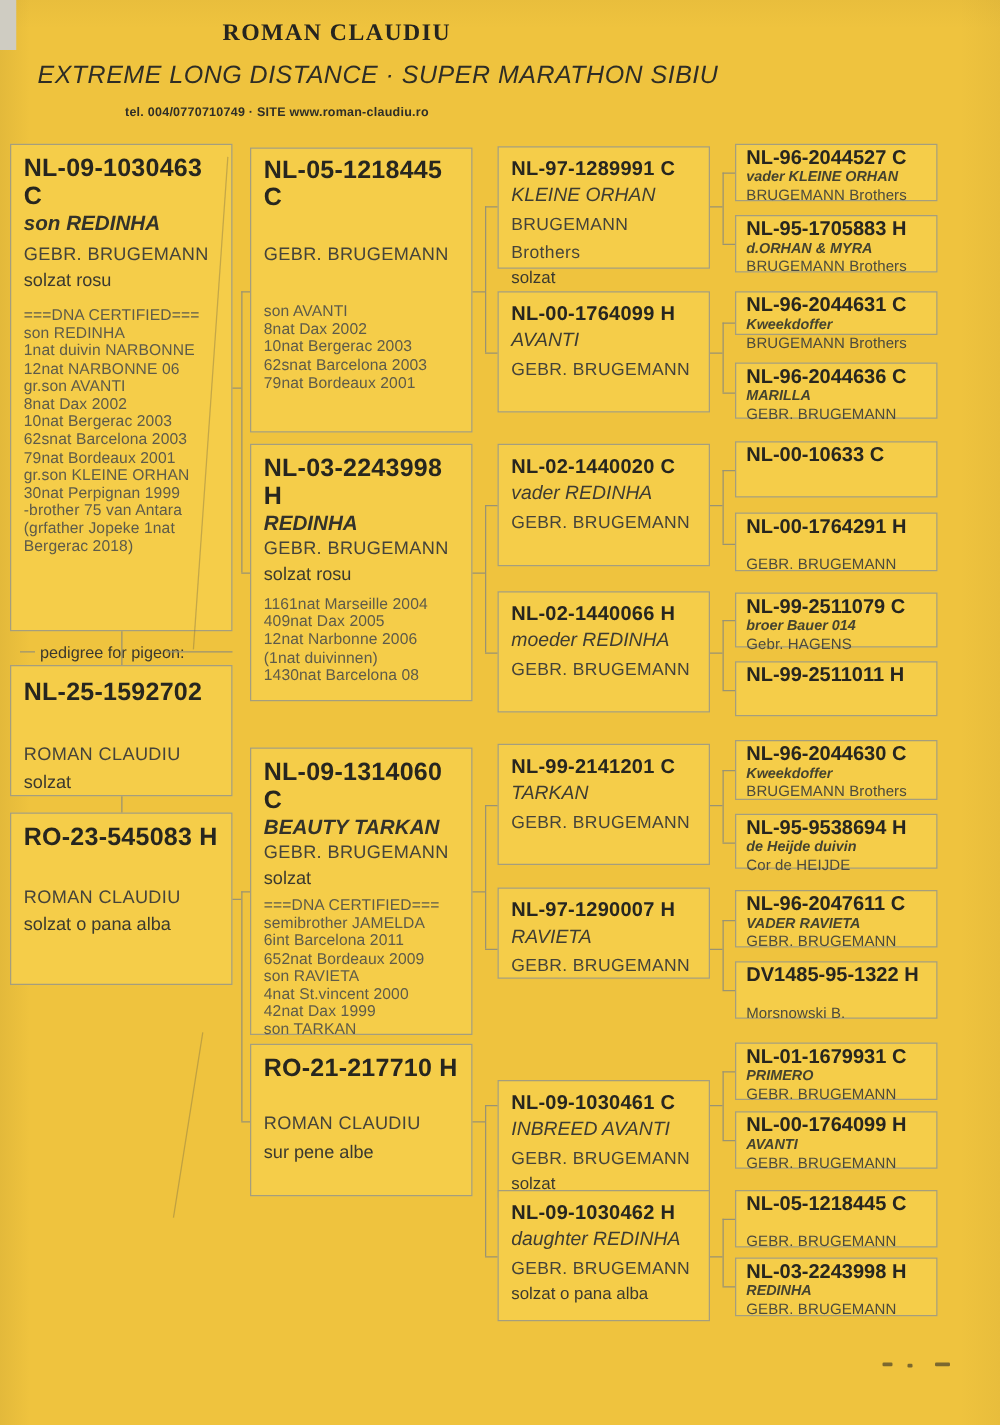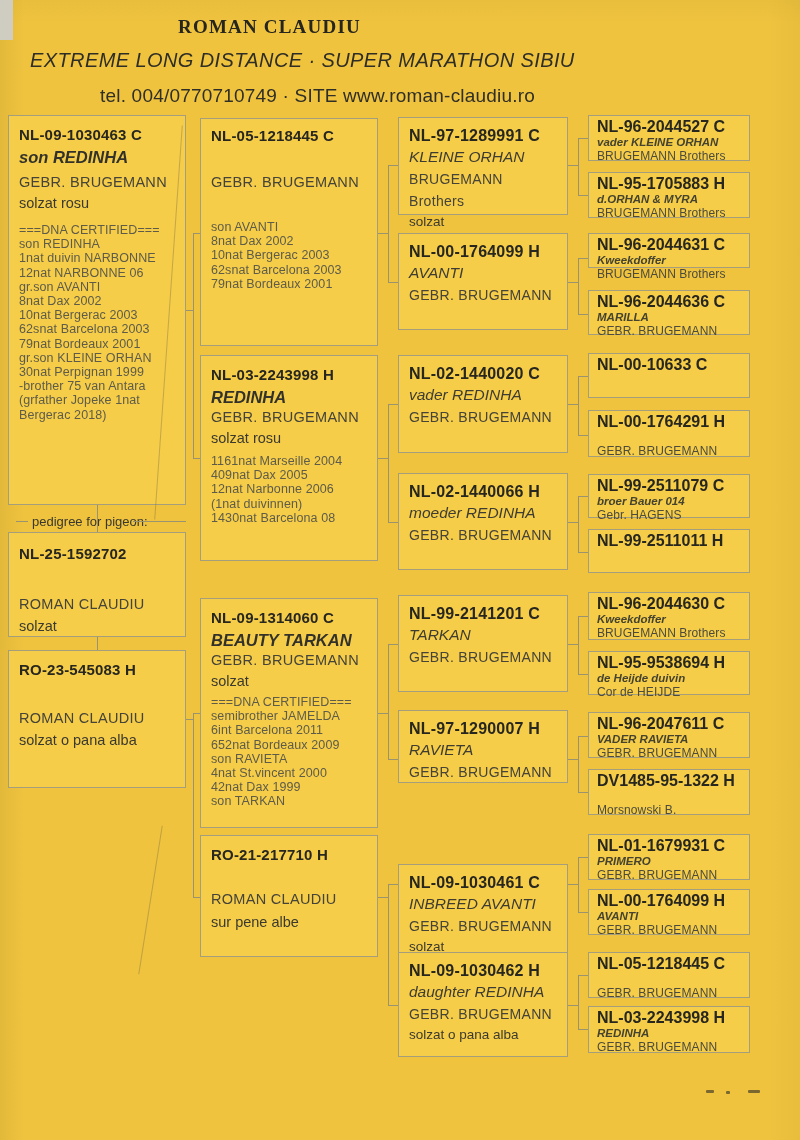--- a/index.html
+++ b/index.html
@@ -11,30 +11,30 @@
   }
   #page{position:absolute;inset:0;border-radius:26px;}
   
   #page::before{content:"";position:absolute;inset:0;pointer-events:none;
     background:linear-gradient(90deg, rgba(120,95,30,.10) 0, rgba(0,0,0,0) 3%, rgba(0,0,0,0) 96%, rgba(120,95,30,.06) 100%),
                linear-gradient(180deg, rgba(120,95,30,.05) 0, rgba(0,0,0,0) 2%);}
   .hdr-title{position:absolute;left:178px;top:16px;font-family:"Liberation Serif",serif;
     font-weight:bold;font-size:19px;letter-spacing:1.2px;color:#26251f;}
   .hdr-tagline{position:absolute;left:30px;top:49px;font-style:italic;font-size:20px;
     color:#2e2d26;letter-spacing:.4px;}
-  .hdr-contact{position:absolute;left:100px;top:85px;font-weight:normal;font-size:19px;
+  .hdr-contact{position:absolute;left:100px;top:85px;font-weight:bold;font-size:10px;
     color:#2f2e27;letter-spacing:.2px;}
 
   .box{position:absolute;background:#f5cd49;border:1px solid #a59e7d;box-sizing:border-box;}
   .c1{left:8px;width:178px;padding:8px 10px;}
   .gp{left:200px;width:178px;padding:8px 10px;}
   .ggp{left:398px;width:170px;padding:7px 10px;}
   .gg{left:588px;width:162px;padding:4px 8px;}
 
-  .ring{font-weight:bold;font-size:15px;line-height:22px;color:#27261f;letter-spacing:.2px;}
+  .ring{font-weight:bold;font-size:20px;line-height:22px;color:#27261f;letter-spacing:.2px;}
   .name{font-weight:bold;font-style:italic;font-size:16.5px;line-height:22px;color:#33322a;}
   .breeder{font-size:14.5px;line-height:19px;color:#45433a;letter-spacing:.3px;}
   .feather{font-size:14.5px;line-height:19px;color:#3b392f;}
   .details{font-size:12.5px;line-height:14.2px;color:#5e5b4a;white-space:pre-line;letter-spacing:.1px;}
 
   .ggp .ring{font-size:16px;line-height:21px;}
   .ggp .name{font-weight:normal;font-style:italic;font-size:15.5px;line-height:22px;color:#3e3c32;}
   .ggp .breeder{font-size:14px;line-height:22px;}
   .ggp .feather{font-size:13.5px;line-height:20px;}
 

